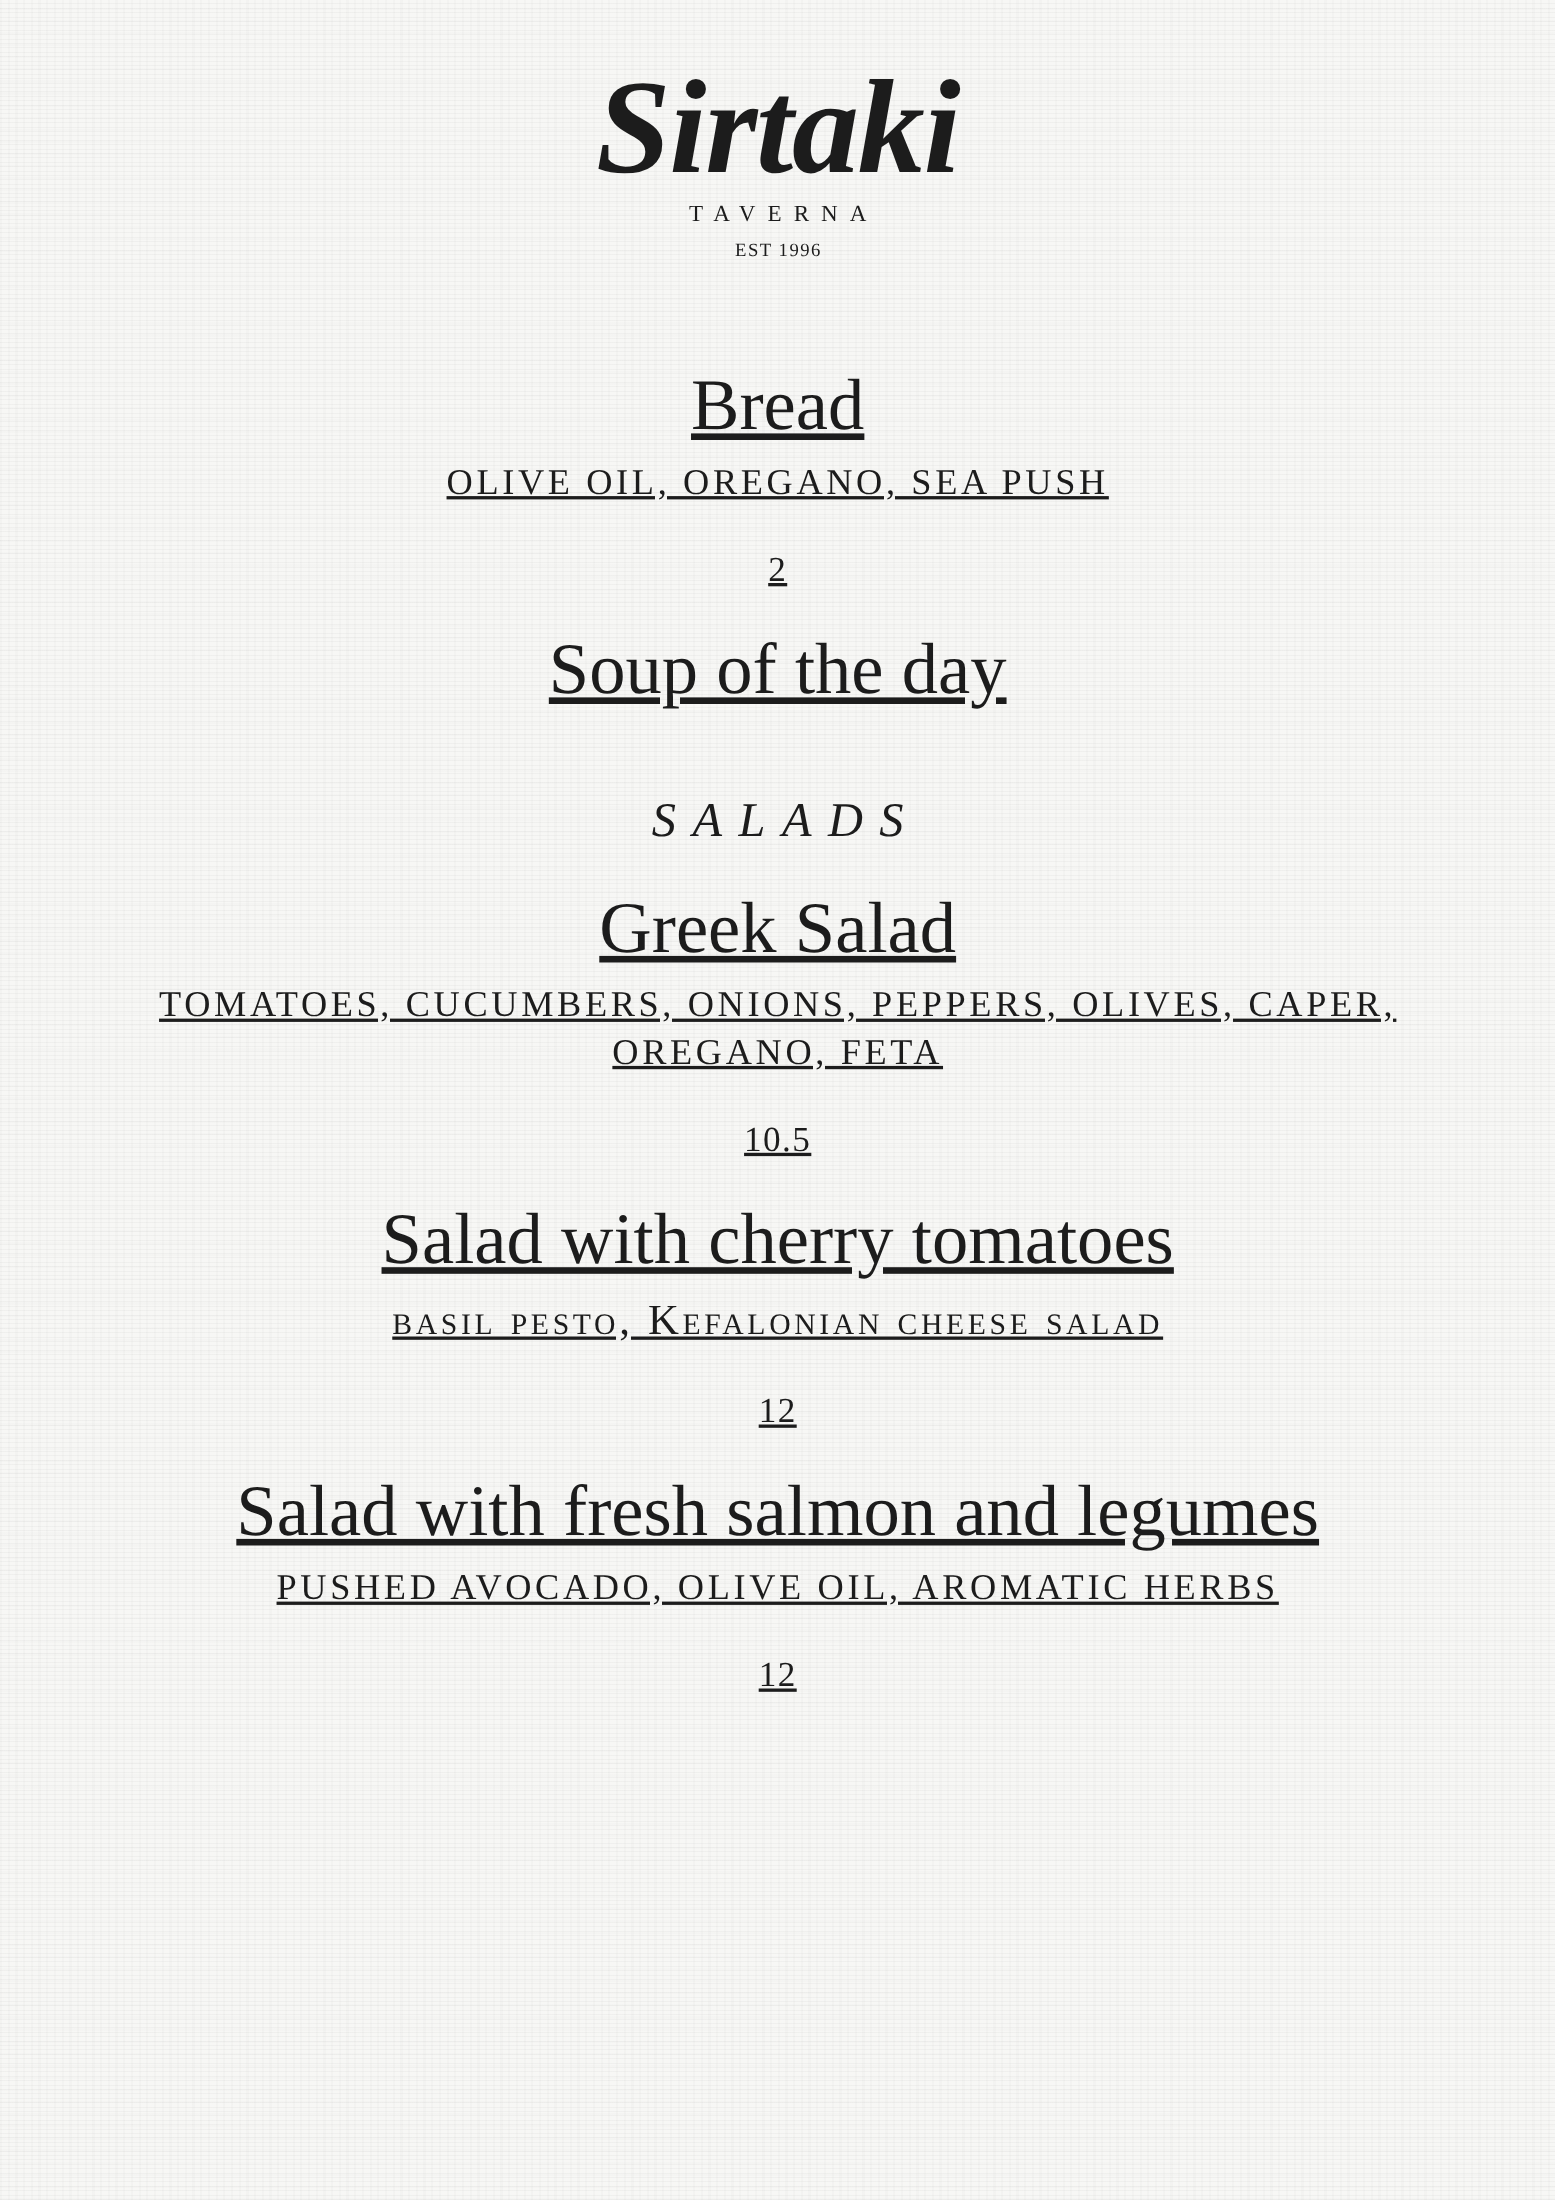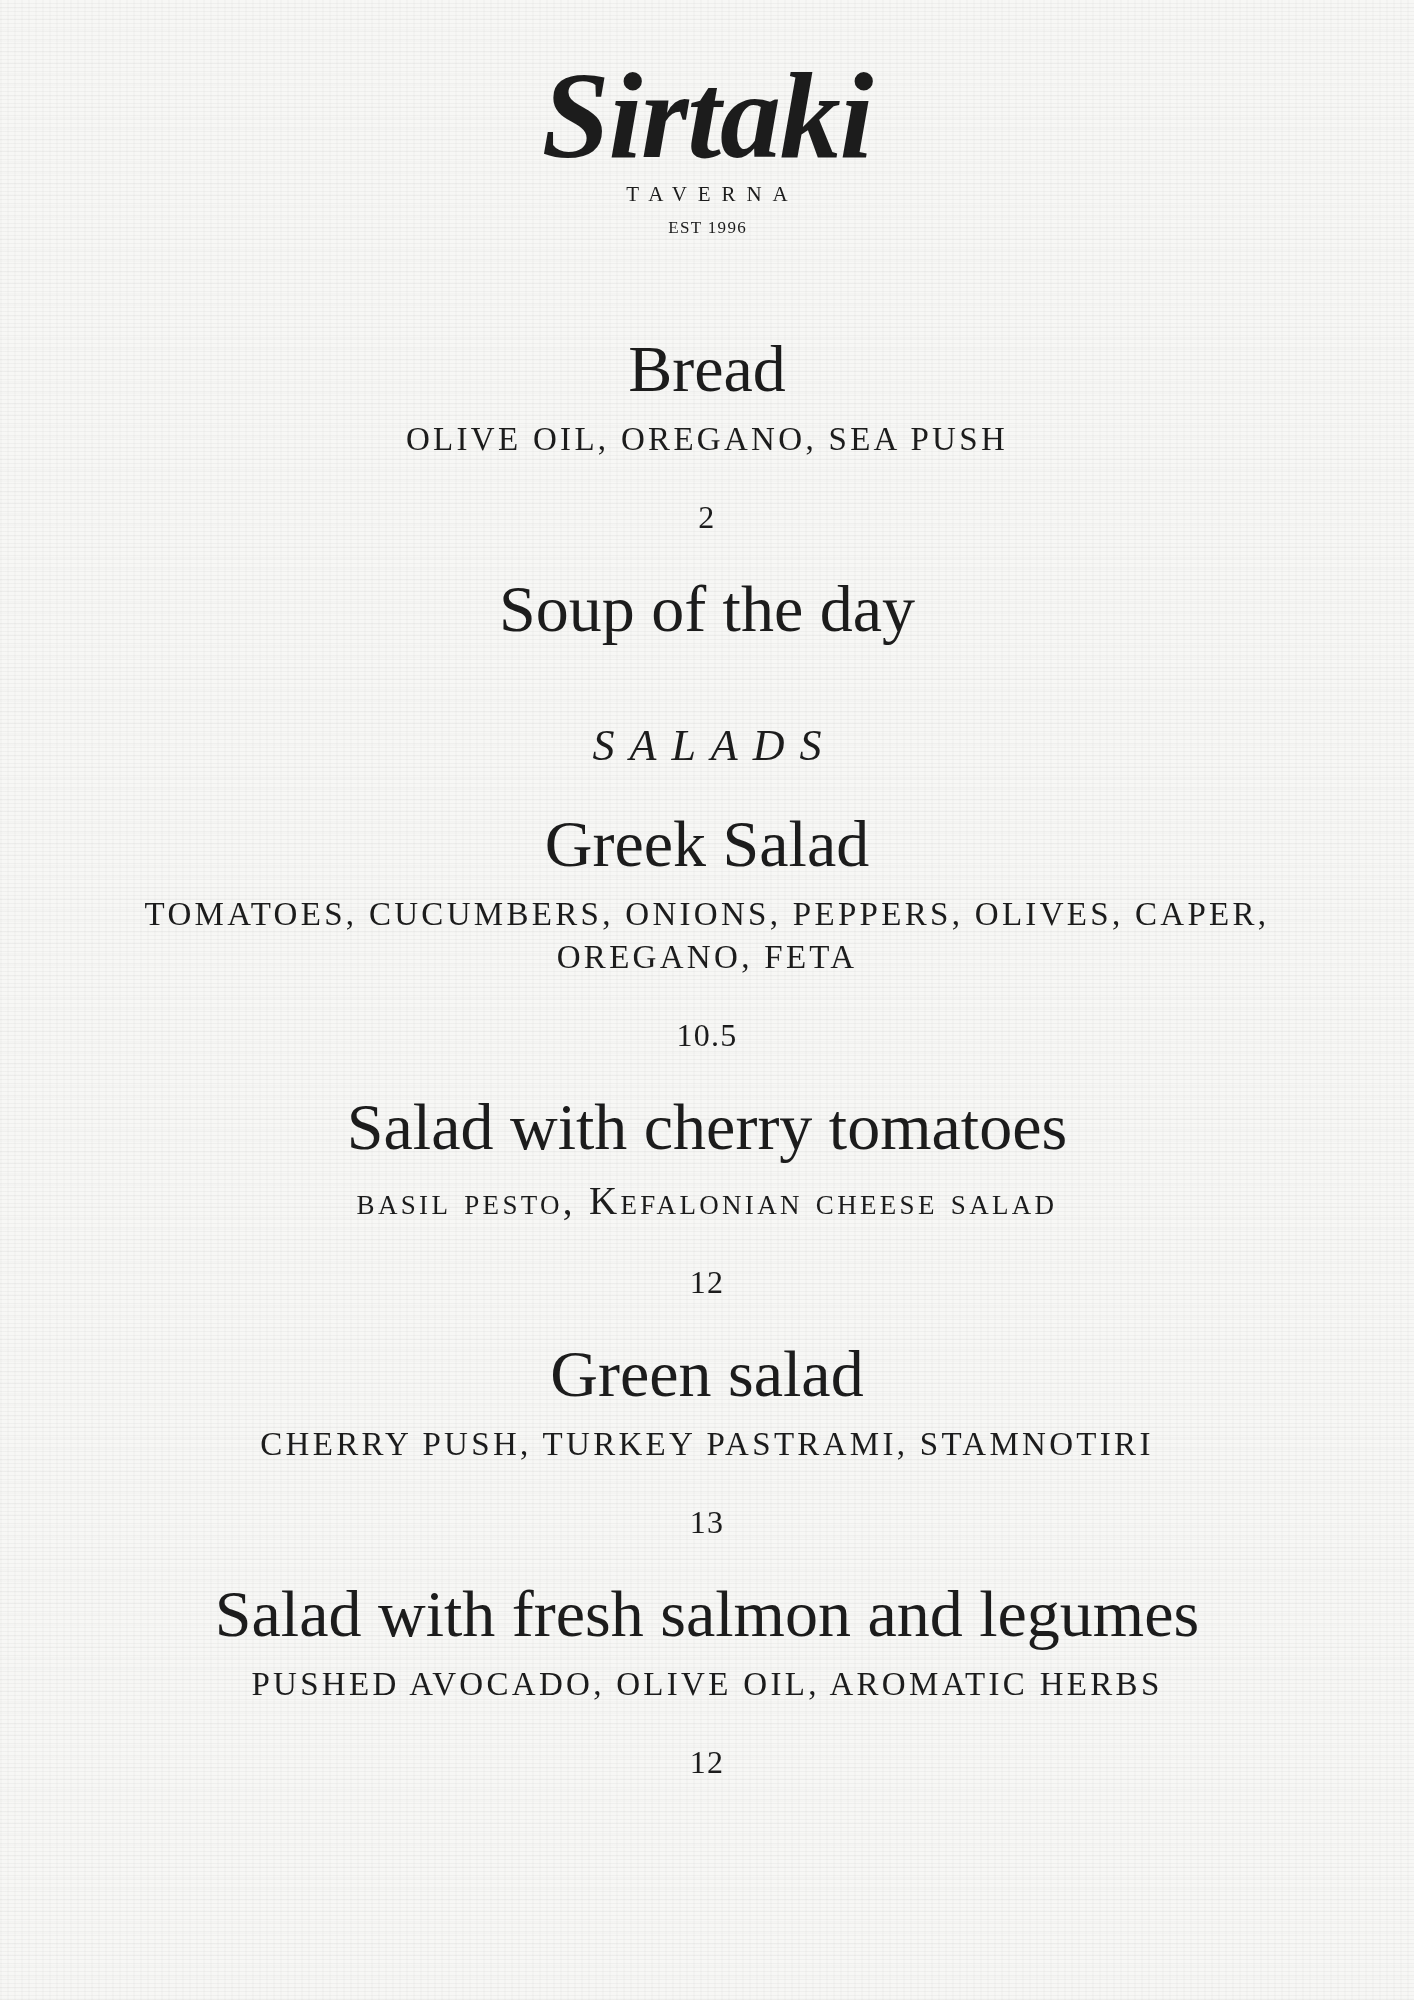--- a/index.html
+++ b/index.html
@@ -68,20 +68,21 @@
     font-style: italic;
     font-weight: 400;
     font-size: 44px;
     letter-spacing: 0.34em;
     text-indent: 0.34em;
     margin: 76px auto 38px;
   }
 
   .menu-item {
     margin-bottom: 38px;
+    text-decoration: underline;
   }
 
   .item-name {
     font-weight: 400;
     font-size: 66px;
     line-height: 1.06;
   }
 
   .item-desc {
     font-size: 33px;
@@ -139,25 +140,20 @@
       <p class="item-desc caps">TOMATOES, CUCUMBERS, ONIONS, PEPPERS, OLIVES, CAPER, OREGANO, FETA</p>
       <p class="item-price">10.5</p>
     </article>
 
     <article class="menu-item">
       <h3 class="item-name">Salad with cherry tomatoes</h3>
       <p class="item-desc smallcaps">basil pesto, Kefalonian cheese salad</p>
       <p class="item-price">12</p>
     </article>
 
-    <article class="menu-item">
-      <h3 class="item-name">Green salad</h3>
-      <p class="item-desc caps">CHERRY PUSH, TURKEY PASTRAMI, STAMNOTIRI</p>
-      <p class="item-price">13</p>
-    </article>
 
     <article class="menu-item">
       <h3 class="item-name">Salad with fresh salmon and legumes</h3>
       <p class="item-desc caps">PUSHED AVOCADO, OLIVE OIL, AROMATIC HERBS</p>
       <p class="item-price">12</p>
     </article>
   </div>
     </section>
   </main>
 

